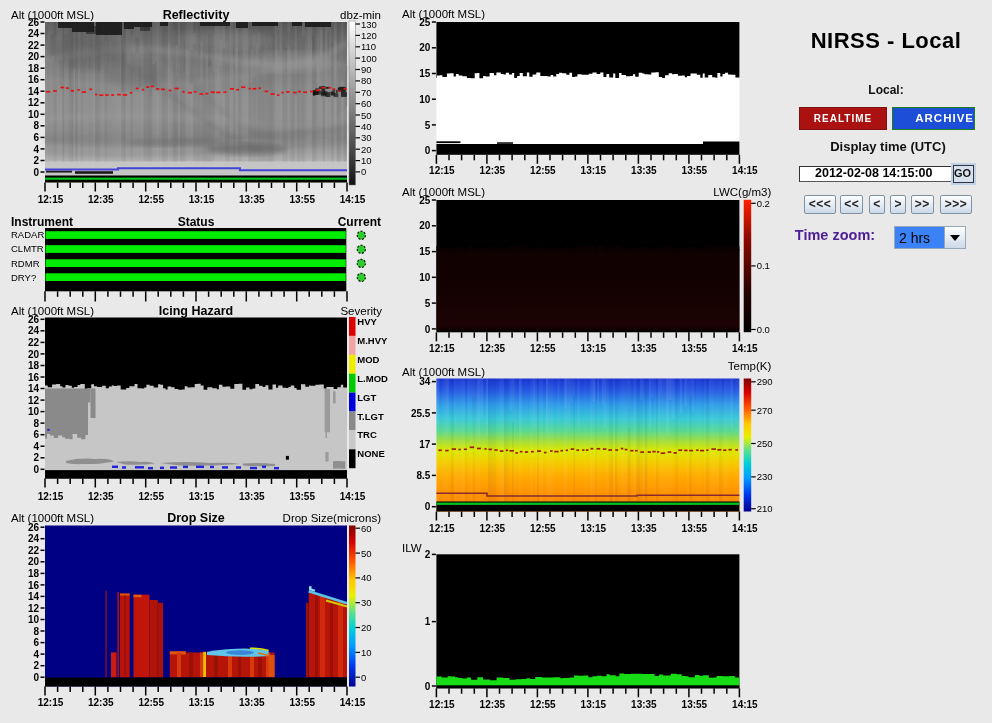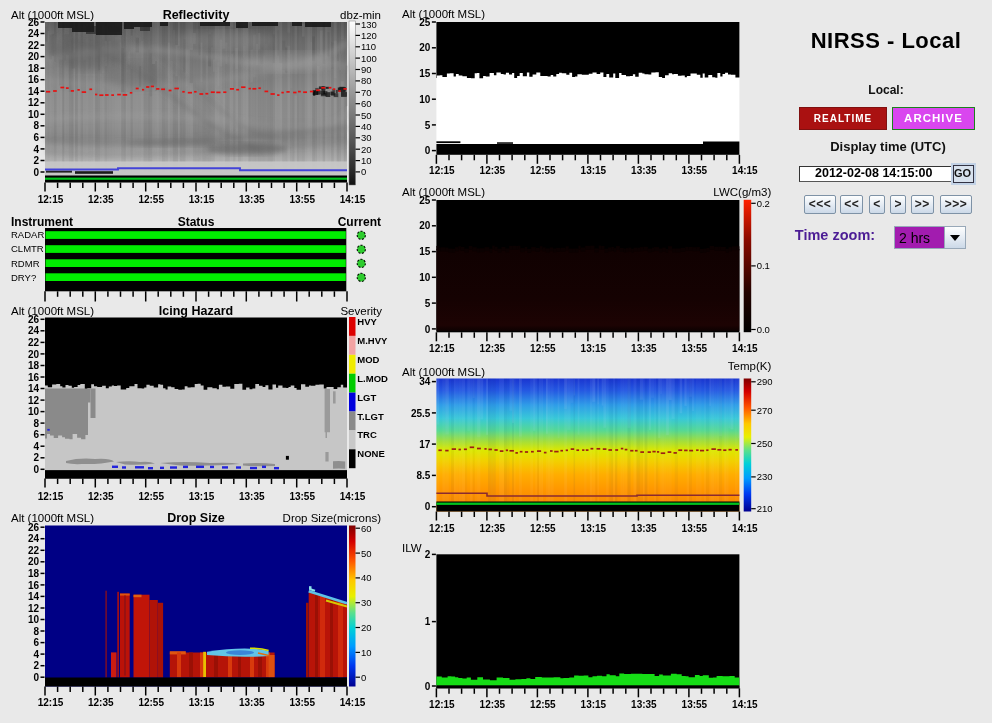--- a/index.html
+++ b/index.html
@@ -1225,31 +1225,31 @@
     <text x="542.9" y="707.5" font-size="10" font-weight="bold" text-anchor="middle" fill="#000">12:55</text>
     <text x="593.4" y="707.5" font-size="10" font-weight="bold" text-anchor="middle" fill="#000">13:15</text>
     <text x="643.9" y="707.5" font-size="10" font-weight="bold" text-anchor="middle" fill="#000">13:35</text>
     <text x="694.4" y="707.5" font-size="10" font-weight="bold" text-anchor="middle" fill="#000">13:55</text>
     <text x="744.9" y="707.5" font-size="10" font-weight="bold" text-anchor="middle" fill="#000">14:15</text>
   </svg>
 
 <div style="position:absolute;left:780px;top:28px;width:212px;text-align:center;font-size:22px;font-weight:bold;color:#000000;letter-spacing:0.5px">NIRSS - Local</div>
 <div style="position:absolute;left:780px;top:83px;width:212px;text-align:center;font-size:12px;font-weight:bold;color:#111">Local:</div>
 <div style="position:absolute;left:799px;top:106.5px;width:88px;height:23px;background:#aa1111;border:1px solid #801010;box-sizing:border-box;color:#fff;font-size:10px;font-weight:bold;text-align:center;line-height:21px;letter-spacing:1px">REALTIME</div>
-<div style="position:absolute;left:892px;top:106.5px;width:83px;height:23px;background:#d946ef;border:1px solid #1d801d;box-sizing:border-box;color:#fff;font-size:11.5px;font-weight:bold;text-align:center;line-height:21px;letter-spacing:1px">ARCHIVE</div>
+<div style="position:absolute;left:892px;top:106.5px;width:83px;height:23px;background:#1d4ed8;border:1px solid #1d801d;box-sizing:border-box;color:#fff;font-size:11.5px;font-weight:bold;text-align:right;line-height:21px;letter-spacing:1px">ARCHIVE</div>
 <div style="position:absolute;left:780px;top:139px;width:216px;text-align:center;font-size:13px;font-weight:bold;color:#111">Display time (UTC)</div>
 <div style="position:absolute;left:799px;top:166px;width:141px;height:13.5px;background:#fff;border:1px solid #555;border-top-color:#333;border-left-color:#333;font-size:12.5px;font-weight:bold;color:#000;padding-left:15px;line-height:13.5px">2012-02-08 14:15:00</div>
 <div style="position:absolute;left:953px;top:164.5px;width:21px;height:18px;background:#d8e2ee;border:1.5px solid #334;box-shadow:0 0 0 2px #c2d2e6;box-sizing:border-box;font-size:11px;font-weight:bold;color:#111;text-align:left;line-height:15px">GO</div>
 
 <div style="position:absolute;left:804px;top:194.5px;width:32px;height:19px;background:linear-gradient(#fdfefe,#e8eef5 45%,#ccd9e8);border:1px solid #7e92a6;border-radius:2px;box-sizing:border-box;font-size:12px;font-weight:bold;color:#222;text-align:center;line-height:17px;letter-spacing:0.5px">&lt;&lt;&lt;</div>
 <div style="position:absolute;left:840.3px;top:194.5px;width:23px;height:19px;background:linear-gradient(#fdfefe,#e8eef5 45%,#ccd9e8);border:1px solid #7e92a6;border-radius:2px;box-sizing:border-box;font-size:12px;font-weight:bold;color:#222;text-align:center;line-height:17px;letter-spacing:0.5px">&lt;&lt;</div>
 <div style="position:absolute;left:869.1px;top:194.5px;width:16px;height:19px;background:linear-gradient(#fdfefe,#e8eef5 45%,#ccd9e8);border:1px solid #7e92a6;border-radius:2px;box-sizing:border-box;font-size:12px;font-weight:bold;color:#222;text-align:center;line-height:17px;letter-spacing:0.5px">&lt;</div>
 <div style="position:absolute;left:890.3px;top:194.5px;width:16px;height:19px;background:linear-gradient(#fdfefe,#e8eef5 45%,#ccd9e8);border:1px solid #7e92a6;border-radius:2px;box-sizing:border-box;font-size:12px;font-weight:bold;color:#222;text-align:center;line-height:17px;letter-spacing:0.5px">&gt;</div>
 <div style="position:absolute;left:910.8px;top:194.5px;width:23px;height:19px;background:linear-gradient(#fdfefe,#e8eef5 45%,#ccd9e8);border:1px solid #7e92a6;border-radius:2px;box-sizing:border-box;font-size:12px;font-weight:bold;color:#222;text-align:center;line-height:17px;letter-spacing:0.5px">&gt;&gt;</div>
 <div style="position:absolute;left:940px;top:194.5px;width:32px;height:19px;background:linear-gradient(#fdfefe,#e8eef5 45%,#ccd9e8);border:1px solid #7e92a6;border-radius:2px;box-sizing:border-box;font-size:12px;font-weight:bold;color:#222;text-align:center;line-height:17px;letter-spacing:0.5px">&gt;&gt;&gt;</div>
 
 <div style="position:absolute;left:780px;top:226.5px;width:110px;text-align:center;font-size:14.5px;font-weight:bold;color:#4c1d95">Time zoom:</div>
-<div style="position:absolute;left:894px;top:225.5px;width:72px;height:23.5px;background:#a21caf;border:1px solid #98a8b8;box-sizing:border-box">
+<div style="position:absolute;left:894px;top:225.5px;width:72px;height:23.5px;background:#3b82f6;border:1px solid #98a8b8;box-sizing:border-box">
   <div style="position:absolute;left:4px;top:3px;font-size:14px;color:#000">2 hrs</div>
   <div style="position:absolute;right:0;top:0;width:20px;height:21.5px;background:linear-gradient(#fdfefe,#e8eef5 45%,#ccd9e8);border-left:1px solid #98a8b8">
     <div style="position:absolute;left:4.5px;top:8px;width:0;height:0;border-left:5.5px solid transparent;border-right:5.5px solid transparent;border-top:6.5px solid #000"></div>
   </div>
 </div>
 
 </body></html>

